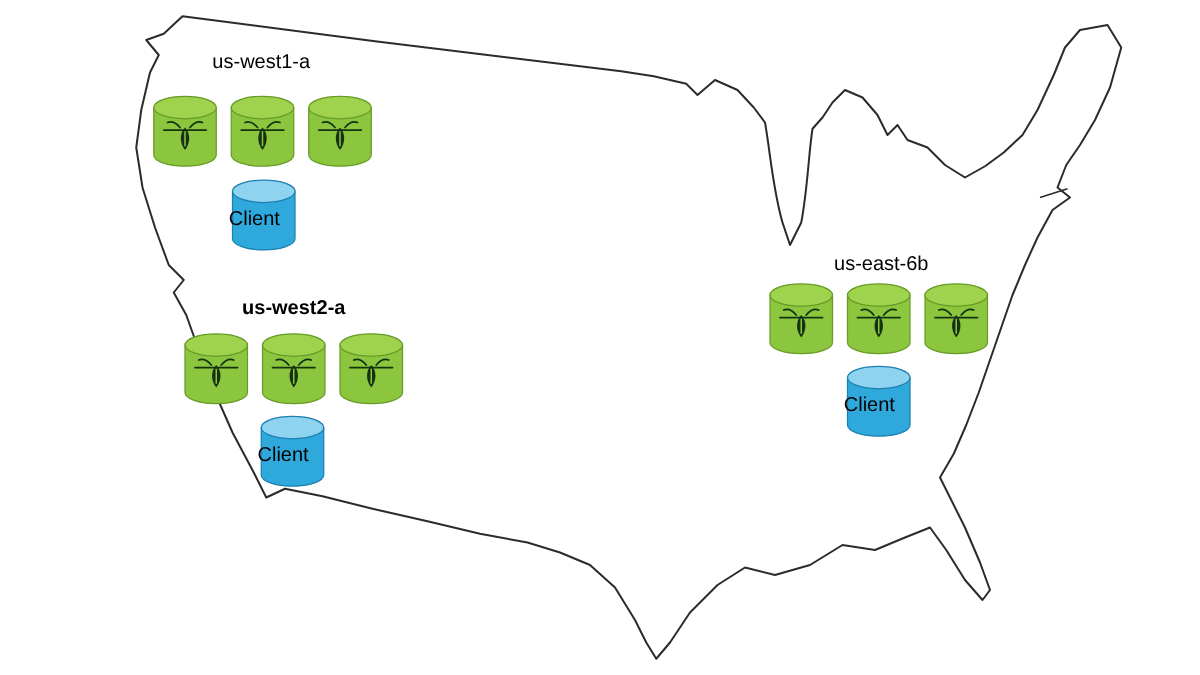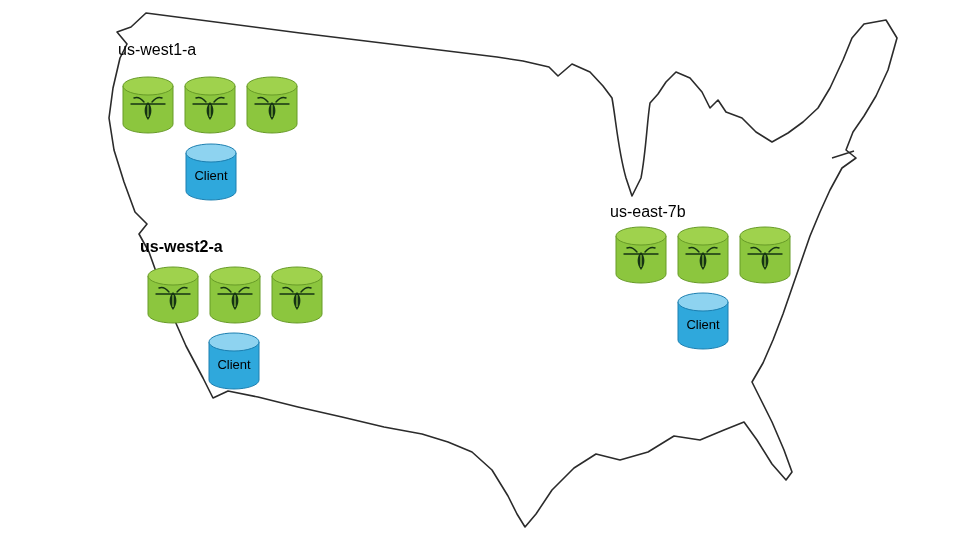--- a/index.html
+++ b/index.html
@@ -1,34 +1,34 @@
 <!DOCTYPE html>
 <html><head>
 <meta charset="utf-8">
 <style>
   html,body{margin:0;padding:0;background:#ffffff;}
   body{width:960px;height:540px;overflow:hidden;position:relative;
        font-family:"Liberation Sans",sans-serif;color:#000;}
   .stage{position:absolute;left:0;top:0;width:960px;height:540px;}
   svg.map{position:absolute;left:0;top:0;}
   .defs{position:absolute;width:0;height:0;overflow:hidden;}
-  .lbl{position:absolute;font-size:16px;line-height:20px;text-align:left;color:#000;}
+  .lbl{position:absolute;font-size:16px;line-height:20px;text-align:center;color:#000;}
   #lbl-west1{left:118px;top:40px;width:182px;}
   #lbl-west2{left:140px;top:237px;width:190px;font-weight:bold;}
   #lbl-east {left:610px;top:202px;width:190px;}
   .nodes{position:absolute;display:flex;gap:6px;}
   #nodes-west1{left:120px;top:74px;}
   #nodes-west2{left:145px;top:264px;}
   #nodes-east {left:613px;top:224px;}
   .client{position:absolute;width:56px;height:62px;}
   #client-west1{left:183px;top:141px;}
   #client-west2{left:206px;top:330px;}
   #client-east {left:675px;top:290px;}
-  .client-label{position:absolute;left:0;top:28px;width:56px;text-align:center;
-                font-size:13px;line-height:14px;color:#000;}
+  .client-label{position:absolute;left:0;top:28px;width:56px;text-align:left;
+                font-size:16px;line-height:14px;color:#000;}
   .cyl{display:block;}
 </style>
 </head>
 <body>
 
 <div class="stage">
 
   <svg class="defs" aria-hidden="true">
     <defs>
       <symbol id="cyl-green" viewBox="0 0 56 62">
@@ -99,21 +99,21 @@
         <use href="#cyl-green"></use>
       </svg>
     </div>
   <div class="client" id="client-west2">
     <svg class="cyl" width="56" height="62">
         <use href="#cyl-blue"></use>
       </svg>
     <div class="client-label">Client</div>
   </div>
 
-  <div class="lbl" id="lbl-east">us-east-7b</div>
+  <div class="lbl" id="lbl-east">us-east-6b</div>
   <div class="nodes" id="nodes-east">
       <svg class="cyl" width="56" height="62">
         <use href="#cyl-green"></use>
       </svg>
       <svg class="cyl" width="56" height="62">
         <use href="#cyl-green"></use>
       </svg>
       <svg class="cyl" width="56" height="62">
         <use href="#cyl-green"></use>
       </svg>

